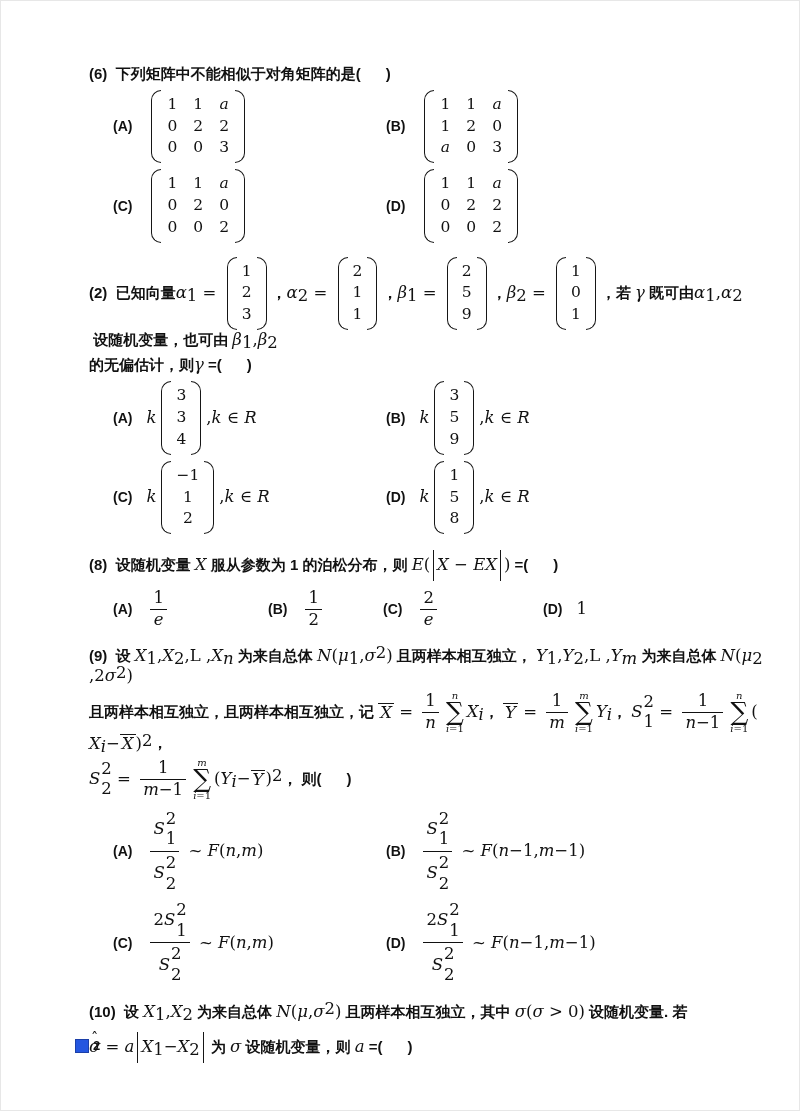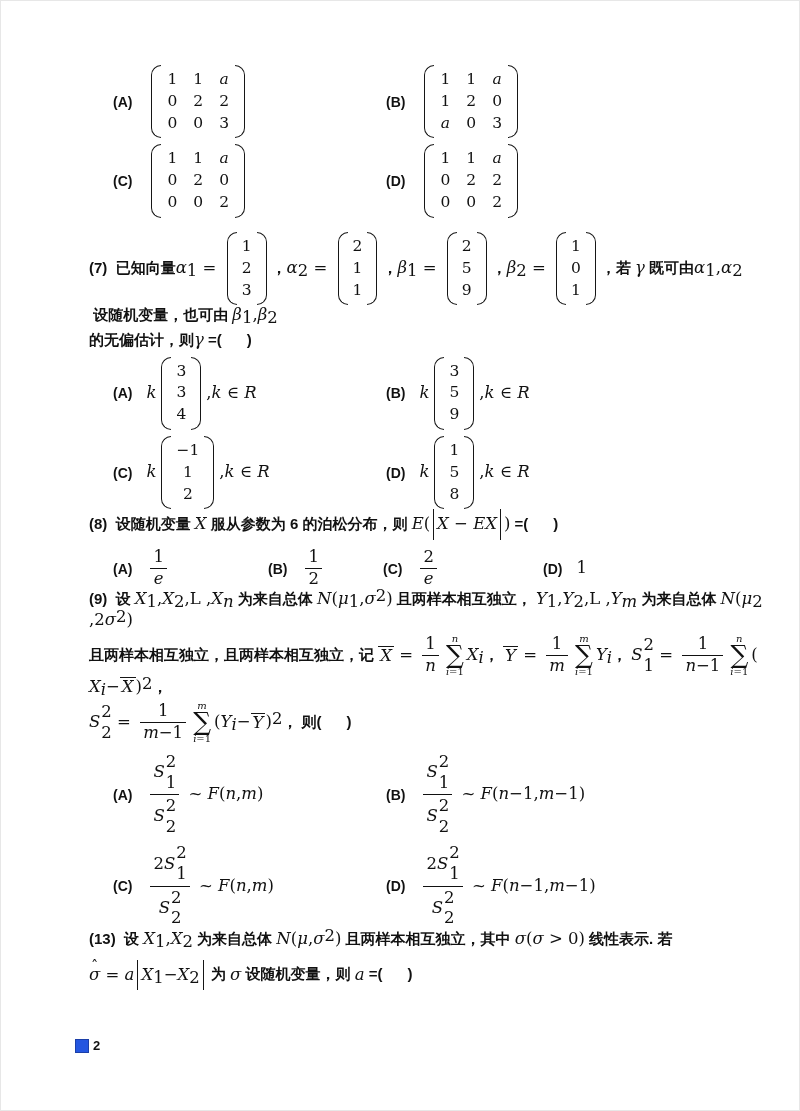--- a/index.html
+++ b/index.html
@@ -48,34 +48,37 @@
 
   
   .optrow2{display:grid;grid-template-columns:273px 1fr;align-items:center;justify-items:start;padding-left:24px;}
   .opt{display:flex;align-items:center;gap:14px;}
   .optlabel{font-size:14px;font-weight:700;white-space:pre;}
   .optrow4{display:flex;align-items:center;padding-left:24px;}
   .opt8a{width:155px;}.opt8b{width:115px;}.opt8c{width:160px;}
 
   
   .mb6{margin-bottom:6px;} .mt4{margin-top:4px;} .mt6{margin-top:6px;}
-  .mt8{margin-top:8px;} .mt10{margin-top:10px;} .mt14{margin-top:14px;} .mt16{}
+  .mt8{margin-top:8px;} .mt10{margin-top:10px;} .mt14{margin-top:14px;} .mt16{margin-top:16px;}
 
   
   .footer{position:absolute;left:74px;top:1037px;display:flex;align-items:center;gap:4px;}
   .pgsq{width:12px;height:12px;display:inline-block;}
   .pgnum{font-size:13px;font-weight:700;}
 </style>
 </head>
 <body>
 
 <div class="page">
   <div class="content">
 
     <section>
+      <div class="qline mb6">
+          <span class="mseq"><span class="cjk">(6)  下列矩阵中不能相似于对角矩阵的是(      )</span></span>
+        </div>
       <div class="optrow2 mb6">
         <div class="opt">
           <span class="optlabel">(A)</span>
           <span class="qline">
               <span class="mseq"><span class="vecwrap">
                   <span class="lp"></span>
                   <span class="mgrid" style="grid-template-columns: repeat(3, auto);">
                     <span class="vr">1</span>
                     <span class="vr">1</span>
                     <span class="vi">a</span>
@@ -150,21 +153,21 @@
                   </span>
                   <span class="rp"></span>
                 </span></span>
             </span>
         </div>
       </div>
     </section>
 
     <section>
       <div class="qline mt14">
-          <span class="mseq"><span class="cjk">(7)  已知向量</span><span class="msub">
+          <span class="mseq"><span class="cjk">(2)  已知向量</span><span class="msub">
               <span class="vi">α</span>
               <span class="ssub"><span class="vr">1</span></span>
             </span><span class="vr"> = </span><span class="vecwrap">
               <span class="lp"></span>
               <span class="vcol">
                 <span class="vr">1</span>
                 <span class="vr">2</span>
                 <span class="vr">3</span>
               </span>
               <span class="rp"></span>
@@ -275,21 +278,21 @@
                   </span>
                   <span class="rp"></span>
                 </span><span class="vr">,</span><span class="vi">k</span><span class="vr"> ∈ </span><span class="vi">R</span></span>
             </span>
         </div>
       </div>
     </section>
 
     <section>
       <div class="qline mt16">
-          <span class="mseq"><span class="cjk">(8)  设随机变量 </span><span class="vi">X</span><span class="cjk"> 服从参数为 6 的泊松分布，则 </span><span class="vi">E</span><span class="vr">(</span><span class="mabs">
+          <span class="mseq"><span class="cjk">(8)  设随机变量 </span><span class="vi">X</span><span class="cjk"> 服从参数为 1 的泊松分布，则 </span><span class="vi">E</span><span class="vr">(</span><span class="mabs">
               <span class="mseq"><span class="vi">X</span><span class="vr"> − </span><span class="vi">E</span><span class="vi">X</span></span>
             </span><span class="vr">)</span><span class="cjk"> =(      )</span></span>
         </div>
       <div class="optrow4 mt8">
         <div class="opt opt8a">
           <span class="optlabel">(A)</span>
           <span class="qline">
               <span class="mseq"><span class="frac">
                   <span class="fnum">
                     <span class="vr">1</span>
@@ -585,30 +588,30 @@
                     </span>
                   </span>
                 </span><span class="vr"> ~ </span><span class="vi">F</span><span class="vr">(</span><span class="vi">n</span><span class="vr">−1,</span><span class="vi">m</span><span class="vr">−1)</span></span>
             </span>
         </div>
       </div>
     </section>
 
     <section>
       <div class="qline mt16">
-          <span class="mseq"><span class="cjk">(13)  设 </span><span class="msub">
+          <span class="mseq"><span class="cjk">(10)  设 </span><span class="msub">
               <span class="vi">X</span>
               <span class="ssub"><span class="vr">1</span></span>
             </span><span class="vr">,</span><span class="msub">
               <span class="vi">X</span>
               <span class="ssub"><span class="vr">2</span></span>
             </span><span class="cjk"> 为来自总体 </span><span class="vi">N</span><span class="vr">(</span><span class="vi">μ</span><span class="vr">,</span><span class="msup">
               <span class="vi">σ</span>
               <span class="ssup"><span class="vr">2</span></span>
-            </span><span class="vr">)</span><span class="cjk"> 且两样本相互独立，其中 </span><span class="vi">σ</span><span class="vr">(</span><span class="vi">σ</span><span class="vr"> &gt; 0)</span><span class="cjk"> 线性表示. 若</span></span>
+            </span><span class="vr">)</span><span class="cjk"> 且两样本相互独立，其中 </span><span class="vi">σ</span><span class="vr">(</span><span class="vi">σ</span><span class="vr"> &gt; 0)</span><span class="cjk"> 设随机变量. 若</span></span>
         </div>
       <div class="qline mt10">
           <span class="mseq"><span class="mhat">
               <span class="hatmark">ˆ</span>
               <span class="vi">σ</span>
             </span><span class="vr"> = </span><span class="vi">a</span><span class="mabs">
               <span class="mseq"><span class="msub">
                   <span class="vi">X</span>
                   <span class="ssub"><span class="vr">1</span></span>
                 </span><span class="vr">−</span><span class="msub">

